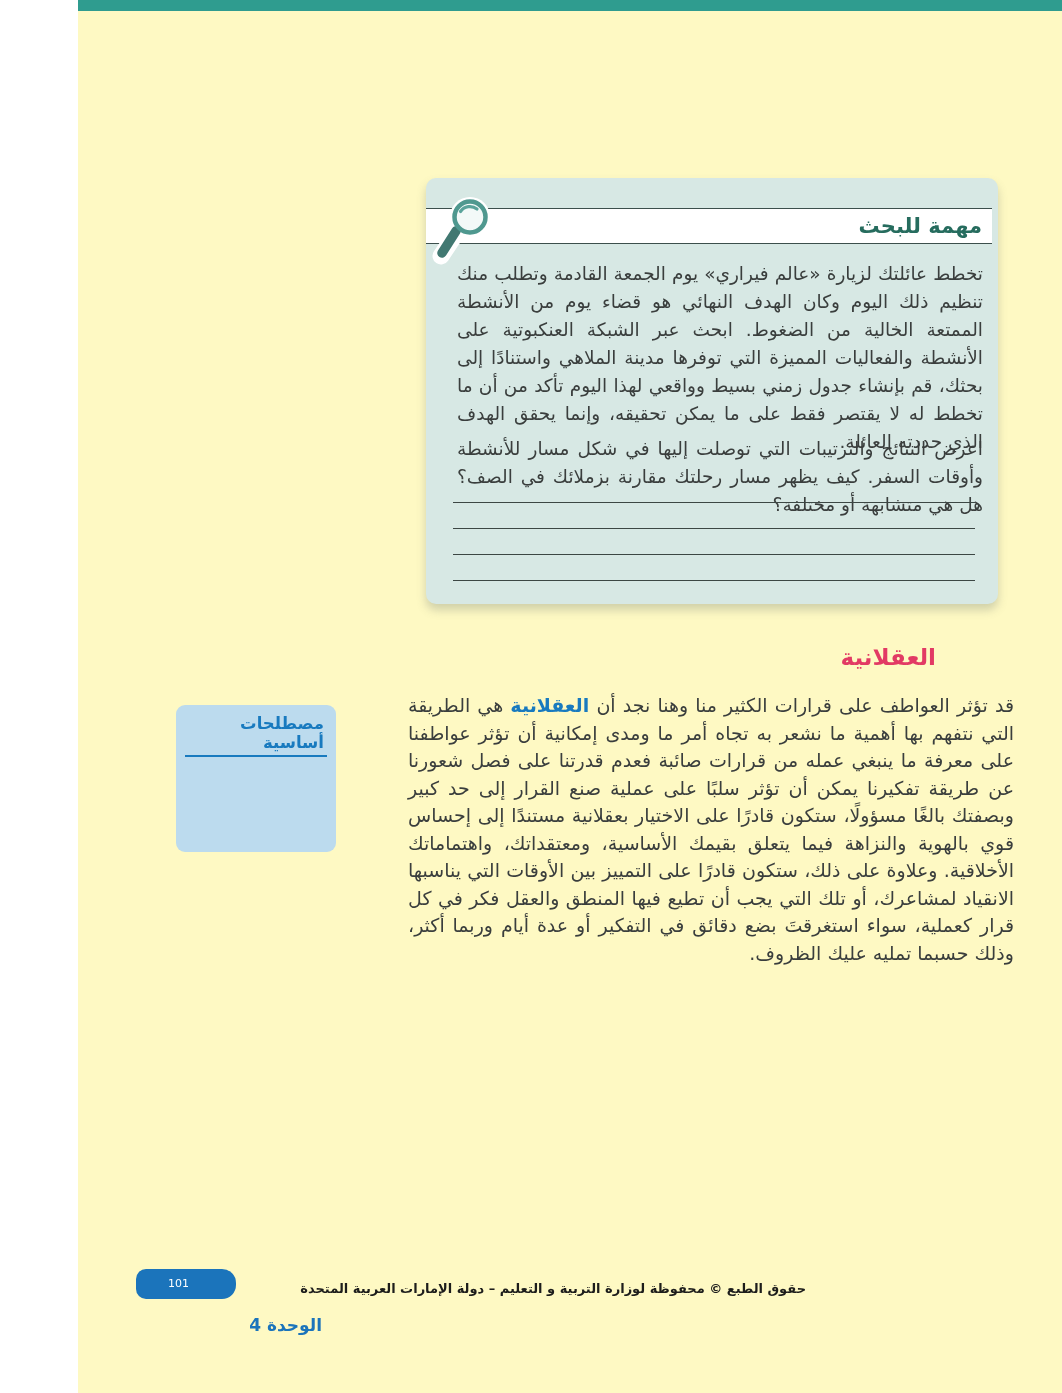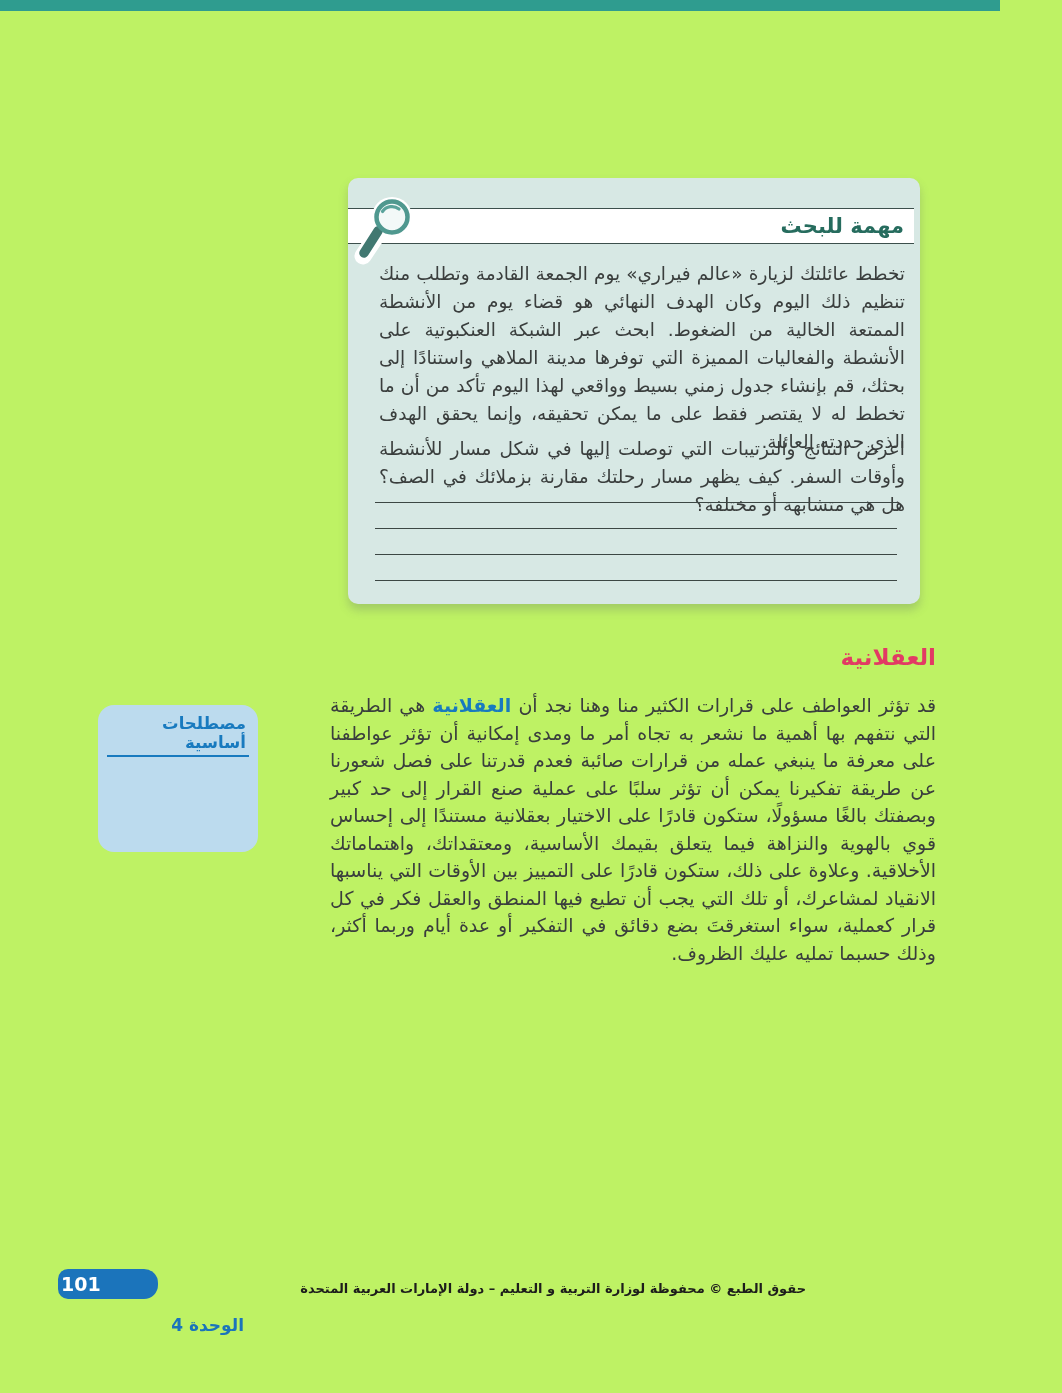--- a/index.html
+++ b/index.html
@@ -1,17 +1,17 @@
 <!DOCTYPE html>
 <html lang="ar" dir="rtl"><head>
 <meta charset="utf-8">
 <style>
   html,body{margin:0;padding:0;background:#ffffff;}
   .page{
-    position:relative;width:1062px;height:1393px;background:#bef264;overflow:hidden;
+    position:relative;width:984px;height:1393px;background:#fef9c3;overflow:hidden;
     font-family:"DejaVu Sans",sans-serif;direction:rtl;
   }
   
   .top-strip{position:absolute;left:0;top:0;width:1000px;height:11px;background:#2f9c8f;}
 
   
   .research-box{
     position:absolute;left:348px;top:178px;width:572px;height:426px;
     background:#d7e8e4;border-radius:10px;
     box-shadow:0 6px 10px rgba(90,105,104,.28);
@@ -42,36 +42,36 @@
   }
   .main-para{
     position:absolute;left:330px;top:692px;width:606px;margin:0;
     color:#3a3e3d;font-size:19px;line-height:27.5px;text-align:justify;text-align-last:right;
   }
   .kw{color:#187abf;font-weight:bold;}
 
   
   .key-terms{
     position:absolute;left:98px;top:705px;width:160px;height:147px;
-    background:#bcdbee;border-radius:16px;box-sizing:border-box;
+    background:#bcdbee;border-radius:9px;box-sizing:border-box;
   }
   .kt-title{
     padding:9px 12px 3px 8px;font-size:16.5px;font-weight:bold;color:#187abf;text-align:right;
   }
   .kt-rule{margin:0 9px;height:0;border-top:2px solid #187abf;}
   .kt-body{
     margin:7px 8px 0 8px;font-size:14px;line-height:21px;color:#3f566b;text-align:center;
   }
   .kt-body b{color:#14293f;}
 
   
   .page-badge{
     position:absolute;left:58px;top:1269px;width:100px;height:30px;background:#1b74bb;
-    border-radius:10px 14px 14px 10px;color:#ffffff;font-weight:bold;font-size:19px;
-    line-height:30px;text-align:left;box-sizing:border-box;padding-left:3px;direction:ltr;
+    border-radius:10px 14px 14px 10px;color:#ffffff;font-weight:normal;font-size:11px;
+    line-height:30px;text-align:left;box-sizing:border-box;padding-left:32px;direction:ltr;
   }
   .unit-label{
     position:absolute;left:164px;top:1269px;width:80px;line-height:30px;
     color:#1b74bb;font-weight:bold;font-size:17px;text-align:right;margin-top:41px;
   }
   .copyright{
     position:absolute;right:256px;top:1281px;white-space:nowrap;
     font-size:13px;font-weight:bold;color:#1d1d1b;text-align:right;
   }
 </style>

